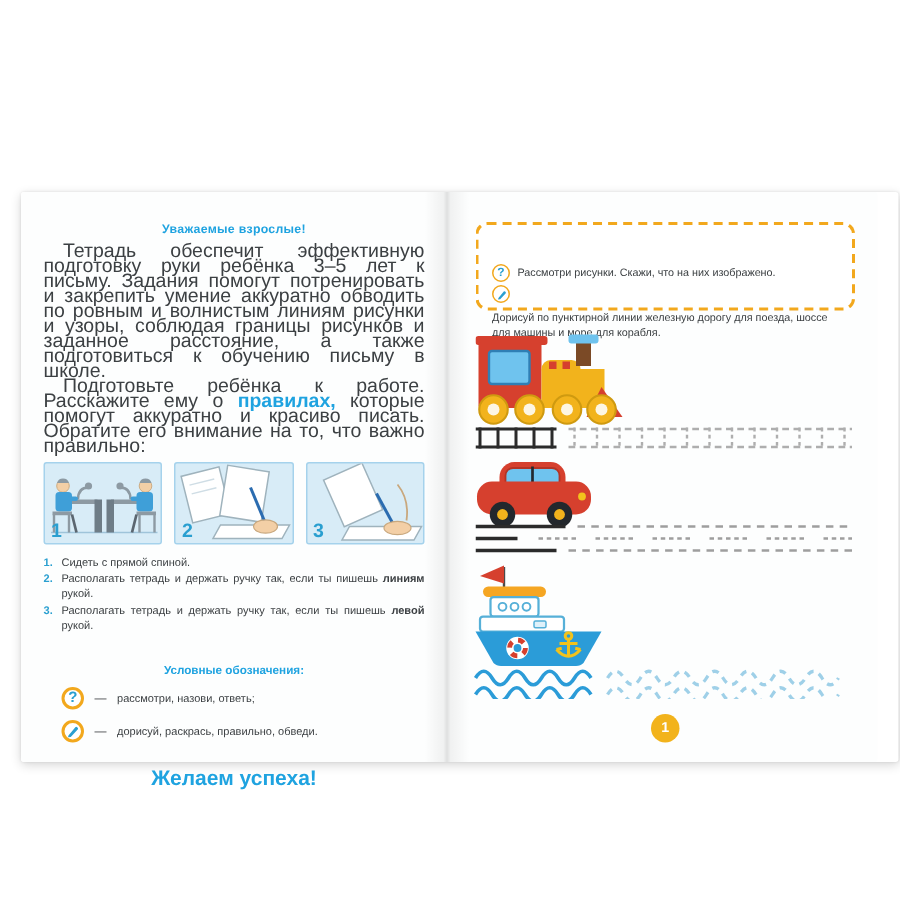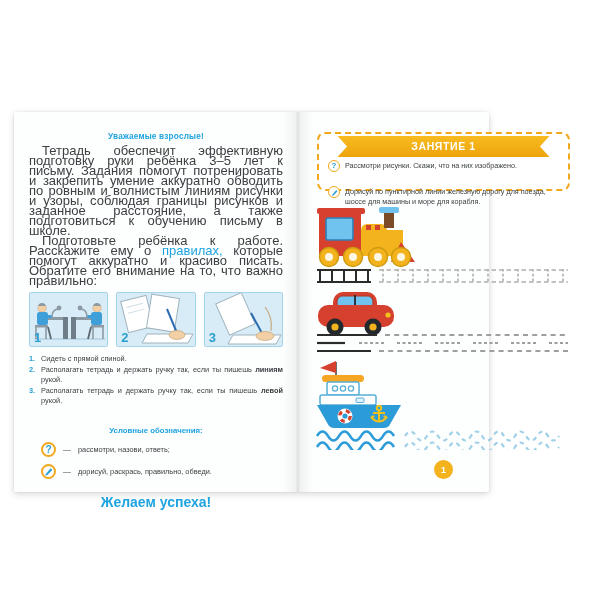--- a/index.html
+++ b/index.html
@@ -1,33 +1,33 @@
 <!DOCTYPE html>
 <html><head>
 <meta charset="utf-8">
 <style>
   html,body{margin:0;padding:0;}
   body{
     width:600px;height:600px;background:#ffffff;position:relative;overflow:hidden;
     font-family:"Liberation Sans","DejaVu Sans",sans-serif;
     -webkit-font-smoothing:antialiased;
   }
-  .spread{position:absolute;left:14px;top:112px;width:475px;height:380px;display:flex;
+  .spread{position:absolute;left:14px;top:128px;width:585px;height:380px;display:flex;
     box-shadow:0 2px 7px rgba(0,0,0,.16), 0 0 2px rgba(0,0,0,.10);background:#fff;border-radius:2px;}
   .page{background:#fdfefe;height:100%;position:relative;}
   .page.left{width:284px;border-radius:2px 0 0 2px;}
   .page.right{width:287px;border-radius:0 2px 2px 0;}
   .gutter{position:absolute;left:269px;top:0;width:30px;height:100%;pointer-events:none;
     background:linear-gradient(90deg,rgba(0,0,0,0) 0%,rgba(0,0,0,.05) 42%,rgba(0,0,0,.12) 50%,rgba(0,0,0,.05) 58%,rgba(0,0,0,0) 100%);}
 
   
   .lp{padding:20px 15px 0 15px;color:#3c4043;}
   .lp-title{color:#1fa3e0;font-weight:bold;font-size:8.2px;text-align:center;margin:0 0 5px 0;letter-spacing:.2px;}
   .lp p{font-size:13px;line-height:10px;text-align:justify;text-indent:13px;margin:0;}
-  .hl{color:#1fa3e0;font-weight:normal;}
+  .hl{color:#1fa3e0;font-weight:bold;}
   .figs{display:flex;gap:8px;margin-top:6px;}
   .fig{width:79px;height:53px;background:#d8ecf7;border:1px solid #a5d2ec;border-radius:2px;position:relative;}
   .fig svg{position:absolute;left:0;top:0;}
   .fig-num{position:absolute;left:4px;bottom:1px;color:#2a9fd0;font-weight:bold;font-size:13px;}
   .rules{margin:7px 0 0 0;padding:0;list-style:none;}
   .rules li{position:relative;padding-left:12px;font-size:7.35px;line-height:10px;text-align:justify;margin-bottom:1px;}
   .rules .rnum{position:absolute;left:0;top:0;color:#2a9fd0;font-weight:bold;}
   .lp .after-list{margin-top:4px;}
   .legend-title{color:#1fa3e0;font-weight:bold;font-size:7.8px;text-align:center;margin-top:20px;}
   .legend-row{display:flex;align-items:center;gap:7px;margin:7px 0 0 12px;font-size:7.35px;}
@@ -40,21 +40,21 @@
 
   
   .task-box{position:absolute;left:19px;top:20px;width:253px;height:59px;box-sizing:border-box;
     border:2px dashed #f2a81d;border-radius:8px;background:#fff;}
   .ribbon{position:absolute;left:50%;top:2px;transform:translateX(-50%);width:212px;height:21px;
     background:linear-gradient(180deg,#f8bb21,#eda40c);
     clip-path:polygon(0% 0%,100% 0%,95.5% 50%,100% 100%,0% 100%,4.5% 50%);
     color:#fff;font-weight:bold;font-size:10.5px;letter-spacing:.6px;text-align:center;line-height:21px;}
   .task-row{display:flex;align-items:flex-start;gap:5px;margin:0 9px;font-size:7.2px;line-height:9.6px;color:#3c4043;}
   .task-row.first{margin-top:27px;}
-  .task-row.second{margin-top:15px;}
+  .task-row.second{margin-top:3px;flex-direction:column;}
   .task-row .ricon{margin-top:-1px;}
   .illu{position:absolute;}
   .badge{position:absolute;left:136px;top:348px;width:19px;height:19px;border-radius:50%;background:#f2b31c;
     color:#fff;font-weight:bold;font-size:9.5px;display:flex;align-items:center;justify-content:center;}
 </style>
 </head>
 <body>
 
 <div class="spread">
 
@@ -150,21 +150,20 @@
         <span>дорисуй, раскрась, правильно, обведи.</span>
       </div>
 
       <div class="closing">Желаем успеха!</div>
     </div>
   </div>
 
   <div class="page right">
 
     <div class="task-box">
-      <div class="ribbon">ЗАНЯТИЕ 1</div>
       <div class="task-row first">
         <span class="ricon small">?</span>
         <span>Рассмотри рисунки. Скажи, что на них изображено.</span>
       </div>
       <div class="task-row second">
         <span class="ricon small">
           <svg width="7" height="7" viewBox="0 0 12 12">
               <path d="M2.2 9.8 L8.3 2.4 Q9 1.6 9.9 2.4 L10.4 2.9 Q11.2 3.7 10.4 4.5 L4.2 11 L1.8 11.4 Z" fill="#2a9fd0"></path>
             </svg>
         </span>

